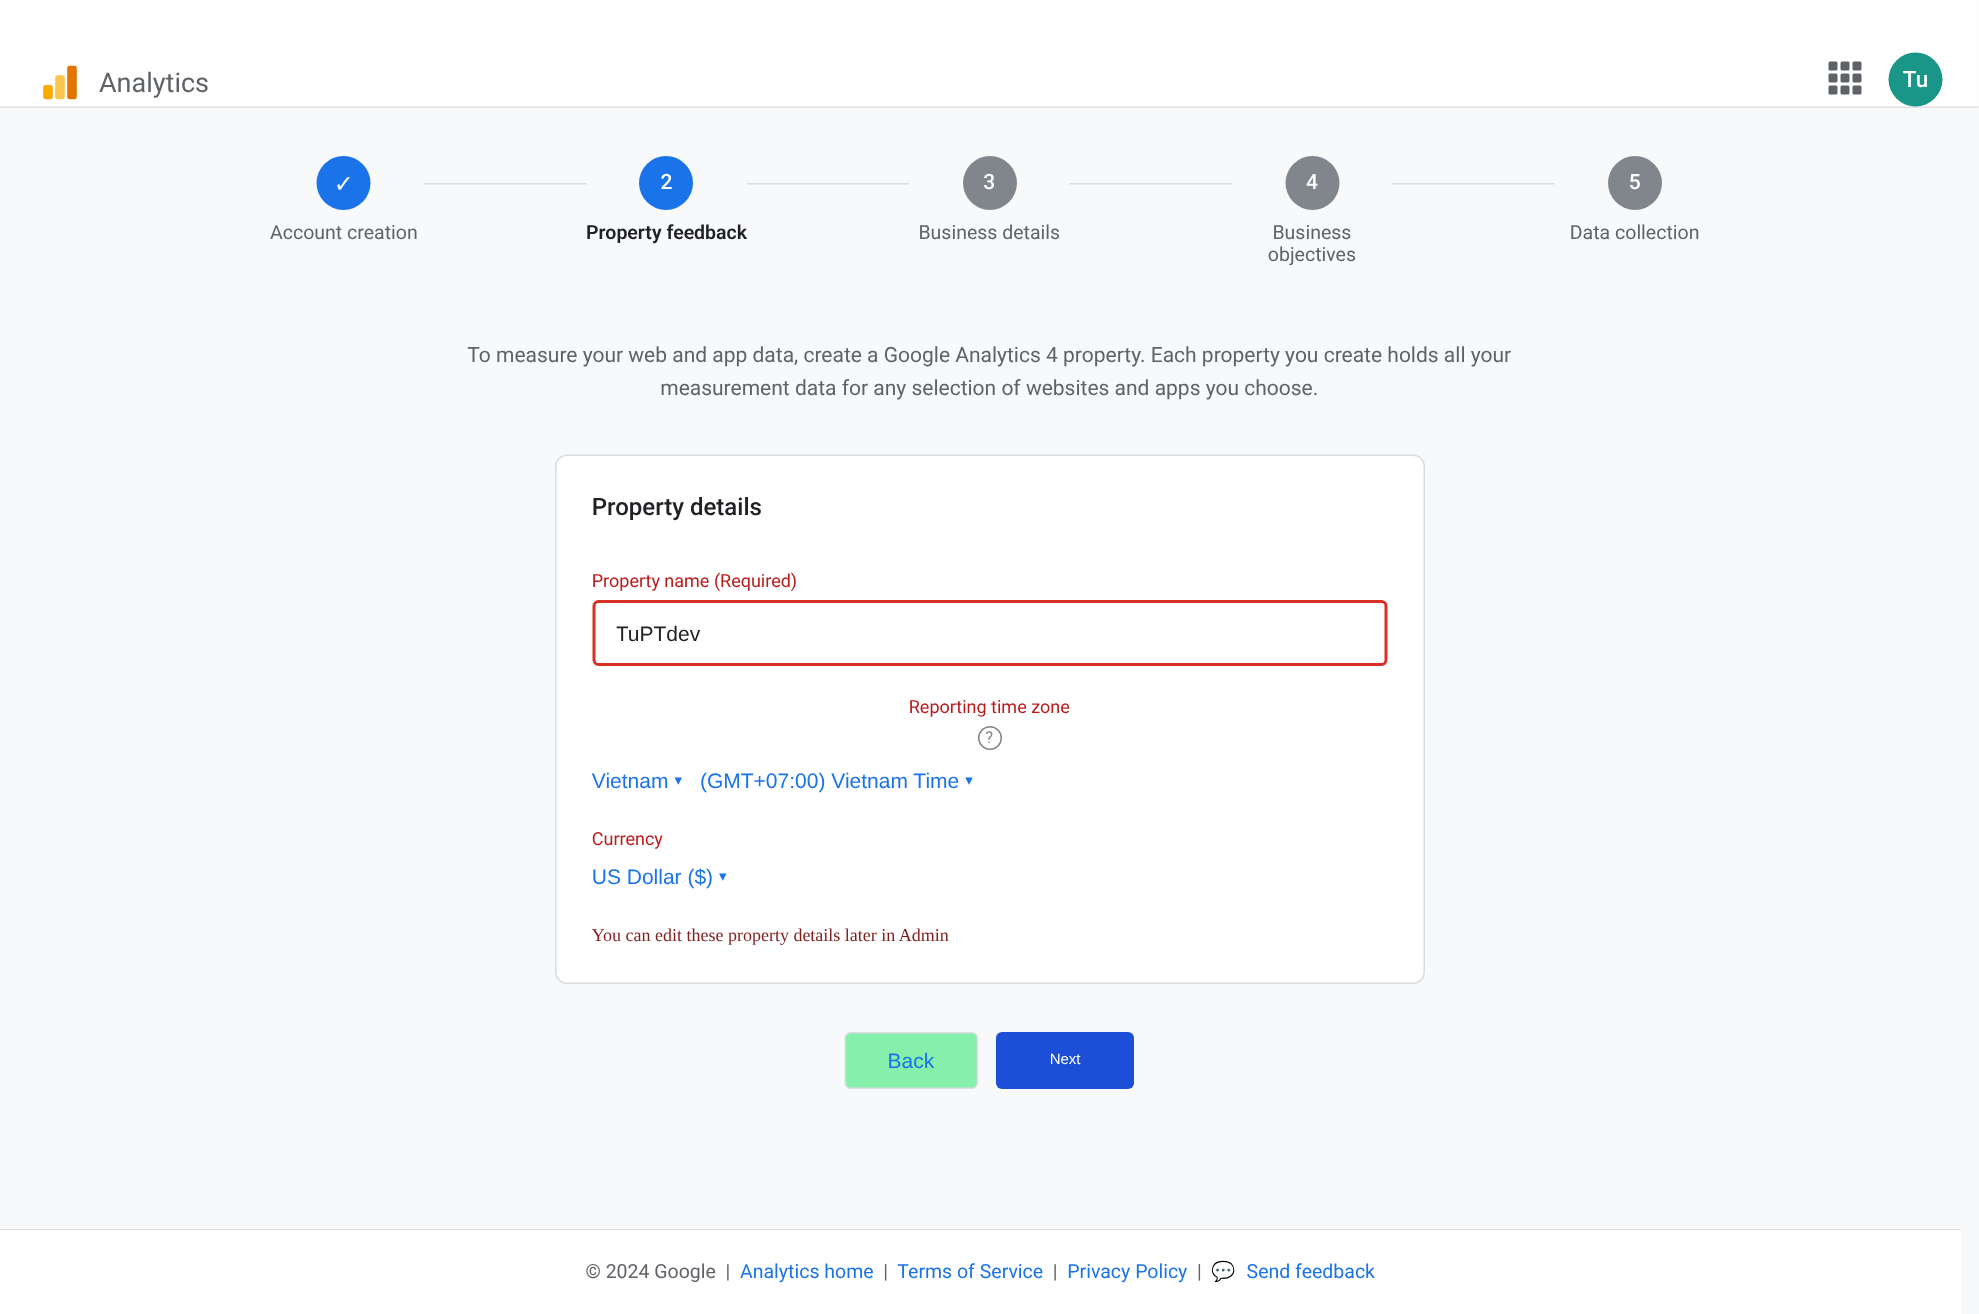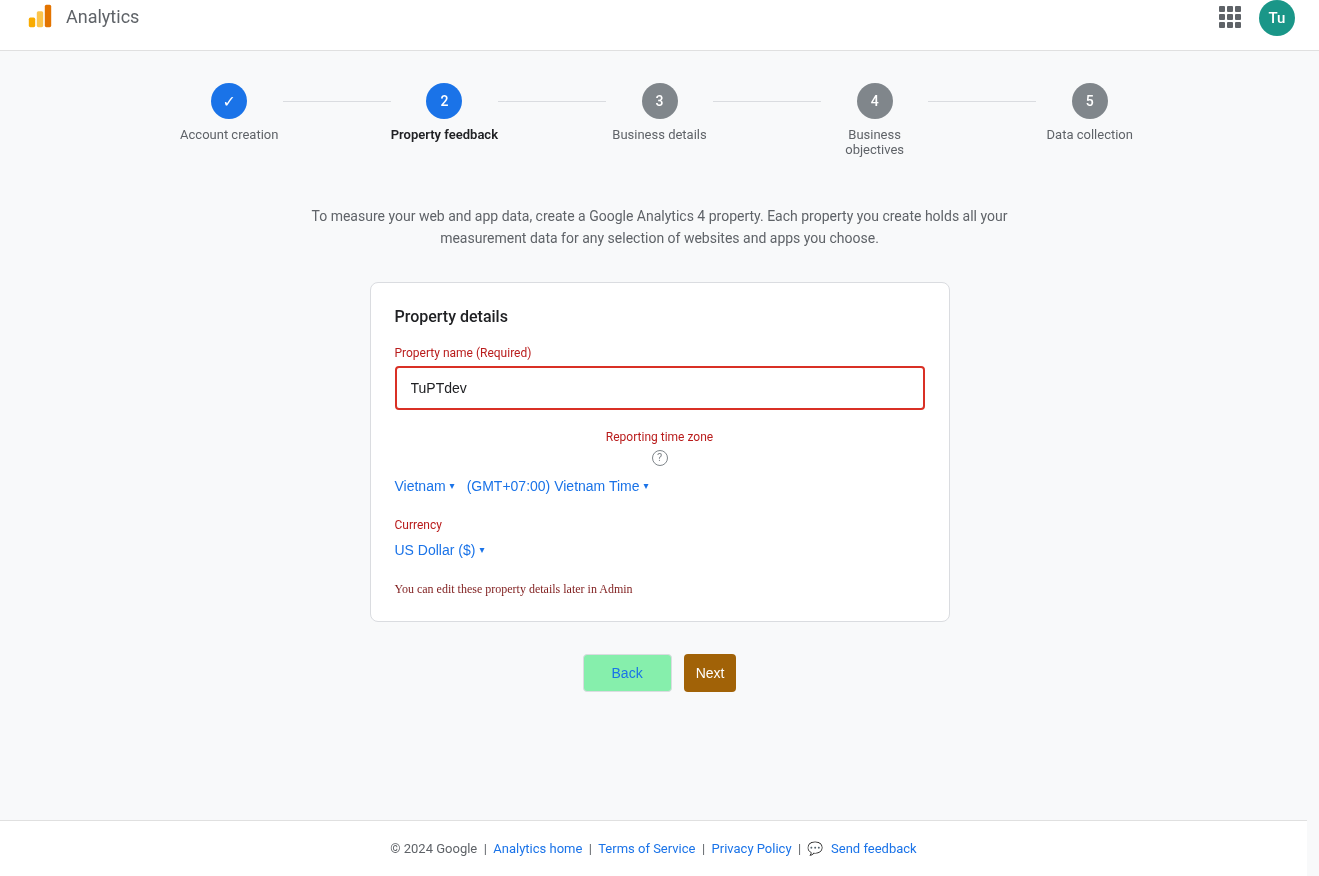--- a/index.html
+++ b/index.html
@@ -7,23 +7,23 @@
       font-family: 'Google Sans', Roboto, Arial, sans-serif;
       background: #f8f9fa;
       min-height: 876px;
       color: #202124;
     }
 
     
     .header {
       background: #fff;
       border-bottom: 1px solid #e0e0e0;
-      height: 51px;
-      display: flex;
-      align-items: flex-start;
+      height: 72px;
+      display: flex;
+      align-items: flex-end;
       justify-content: space-between;
       padding: 0 24px;
     }
     .header-left {
       display: flex;
       align-items: center;
       gap: 10px;
     }
     .logo-icon {
       width: 32px;
@@ -147,21 +147,21 @@
       border: 1px solid #dadce0;
       border-radius: 8px;
       padding: 24px;
       max-width: 580px;
       margin: 0 auto 32px;
     }
     .card-title {
       font-size: 16px;
       font-weight: 500;
       color: #202124;
-      margin-bottom: 20px;
+      margin-bottom: 33px;
     }
 
     
     .form-label {
       font-size: 12px;
       color: #b91c1c;
       margin-bottom: 6px;
       display: block;
     }
     .text-input {
@@ -242,26 +242,26 @@
       border: 1px solid #dadce0;
       background: #86efac;
       color: #1a73e8;
       font-size: 14px;
       font-weight: 500;
       padding: 10px 28px;
       border-radius: 4px;
       cursor: pointer;
     }
     .btn-next {
-      background: #a16207;
+      background: #1d4ed8;
       color: #fff;
       border: none;
-      font-size: 14px;
+      font-size: 10px;
       font-weight: 500;
-      padding: 10px 12px;
+      padding: 10px 36px;
       border-radius: 4px;
       cursor: pointer;
     }
 
     
     .footer {
       text-align: center;
       font-size: 13px;
       color: #5f6368;
       padding: 20px 16px;

